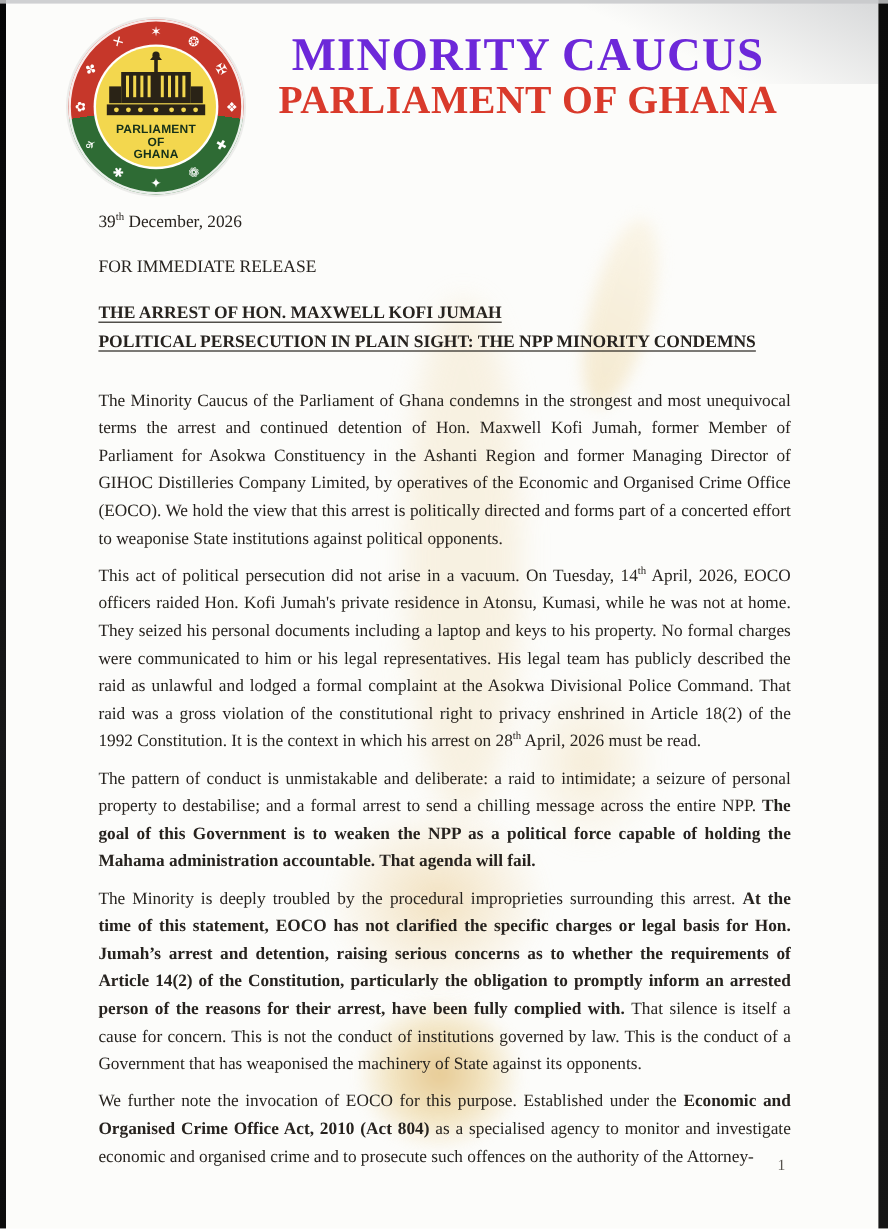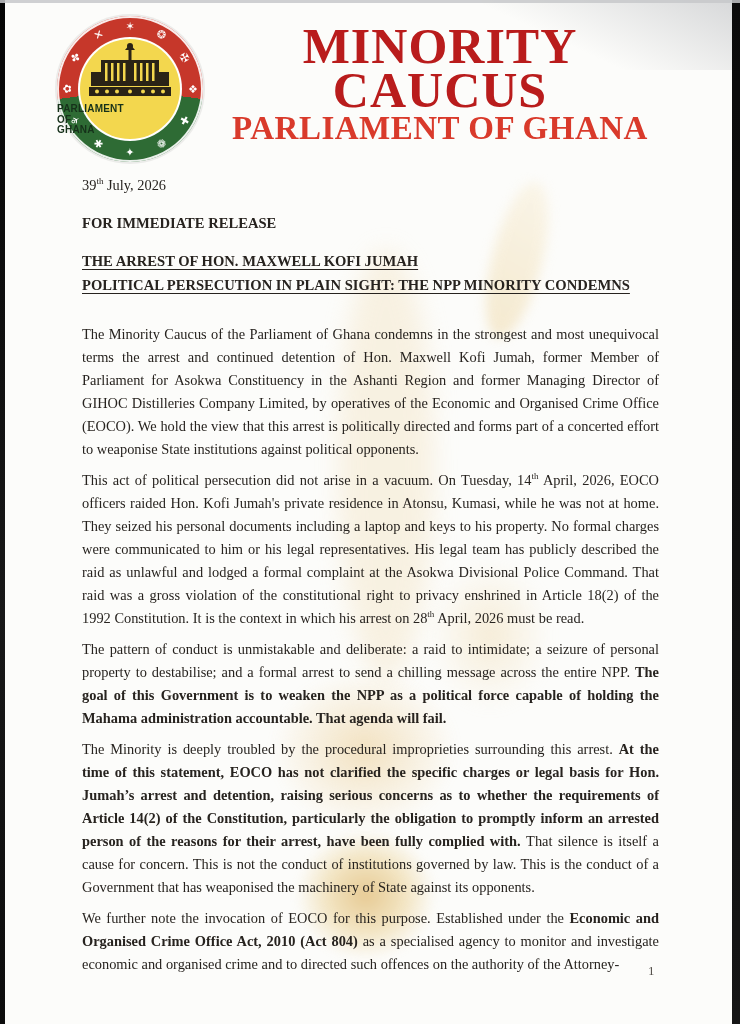--- a/index.html
+++ b/index.html
@@ -32,35 +32,35 @@
   }
   .seal .inner { position:absolute; inset:23px; border-radius:50%; background:#f3d74e; box-shadow:0 0 0 2px #ffffff; }
   .seal .sym { position:absolute; left:50%; top:50%; width:16px; height:16px; margin:-8px 0 0 -8px;
     color:#fff; font-size:11px; line-height:16px; text-align:center;
     transform:rotate(var(--a)) translateY(-62px); font-family:"DejaVu Sans", sans-serif; }
   .seal .sym:nth-child(1){--a:0deg}.seal .sym:nth-child(2){--a:30deg}.seal .sym:nth-child(3){--a:60deg}
   .seal .sym:nth-child(4){--a:90deg}.seal .sym:nth-child(5){--a:120deg}.seal .sym:nth-child(6){--a:150deg}
   .seal .sym:nth-child(7){--a:180deg}.seal .sym:nth-child(8){--a:210deg}.seal .sym:nth-child(9){--a:240deg}
   .seal .sym:nth-child(10){--a:270deg}.seal .sym:nth-child(11){--a:300deg}.seal .sym:nth-child(12){--a:330deg}
   .seal svg { position:absolute; left:30px; top:26px; }
-  .seal .seal-text { position:absolute; left:0; top:88px; width:100%; 
+  .seal .seal-text { position:absolute; left:0; top:88px; width:100%; text-align:center;
     font-family:"Liberation Sans", sans-serif; font-weight:bold; font-size:10px; line-height:10.5px;
     color:#16311a; letter-spacing:.2px; }
 
   .masthead { position:absolute; left:210px; top:24px; width:460px; text-align:center; z-index:3; }
-  .mast-title { font-size:50px; line-height:44px; font-weight:bold; color:#b91c1c; letter-spacing:1px; }
+  .mast-title { font-size:39px; line-height:44px; font-weight:bold; color:#6d28d9; letter-spacing:1px; }
   .mast-sub   { margin-top:2px; font-size:33px; line-height:29px; font-weight:bold; color:#d93a2b; letter-spacing:.5px; }
   .mast-addr  { margin-top:2px; font-size:13.5px; line-height:16px; font-weight:bold; color:#25221f; }
 
   
   .content { position:absolute; left:82px; top:0; width:577px; z-index:2; color:#27231f;
     font-size:14.4px; line-height:23px; }
   .date { padding-top:174px; }
   sup { font-size:9px; line-height:0; vertical-align:super; }
-  .release { margin-top:15px; font-weight:bold; font-size:14.6px; }
+  .release { margin-top:15px; font-weight:normal; font-size:14.6px; }
   .headline { margin-top:14px; font-weight:bold; font-size:14.6px; line-height:24px;
     text-decoration:underline; text-underline-offset:3px; }
   .para { margin:8px 0 0 0; text-align:justify; }
   .para.first { margin-top:26px; }
   b { font-weight:bold; }
 
   .pagenum { position:absolute; left:648px; top:963px; z-index:2; font-size:13px; color:#55514c; }
 </style>
 </head>
 <body>
@@ -127,36 +127,36 @@
     </div>
   </div>
 
   <div class="masthead">
     <div class="mast-title">MINORITY CAUCUS</div>
     <div class="mast-sub">PARLIAMENT OF GHANA</div>
   </div>
 
   <div class="content">
 
-    <div class="date"><span>39</span><sup>th</sup><span> July, 2026</span></div>
+    <div class="date"><span>39</span><sup>th</sup><span> December, 2026</span></div>
 
     <div class="release">FOR IMMEDIATE RELEASE</div>
 
     <div class="headline">
       <div>THE ARREST OF HON. MAXWELL KOFI JUMAH</div>
       <div>POLITICAL PERSECUTION IN PLAIN SIGHT: THE NPP MINORITY CONDEMNS</div>
     </div>
 
     <p class="para first"><span>The Minority Caucus of the Parliament of Ghana condemns in the strongest and most unequivocal terms the arrest and continued detention of Hon. Maxwell Kofi Jumah, former Member of Parliament for Asokwa Constituency in the Ashanti Region and former Managing Director of GIHOC Distilleries Company Limited, by operatives of the Economic and Organised Crime Office (EOCO). We hold the view that this arrest is politically directed and forms part of a concerted effort to weaponise State institutions against political opponents.</span></p>
 
     <p class="para"><span>This act of political persecution did not arise in a vacuum. On Tuesday, 14</span><sup>th</sup><span> April, 2026, EOCO officers raided Hon. Kofi Jumah's private residence in Atonsu, Kumasi, while he was not at home. They seized his personal documents including a laptop and keys to his property. No formal charges were communicated to him or his legal representatives. His legal team has publicly described the raid as unlawful and lodged a formal complaint at the Asokwa Divisional Police Command. That raid was a gross violation of the constitutional right to privacy enshrined in Article 18(2) of the 1992 Constitution. It is the context in which his arrest on 28</span><sup>th</sup><span> April, 2026 must be read.</span></p>
 
     <p class="para"><span>The pattern of conduct is unmistakable and deliberate: a raid to intimidate; a seizure of personal property to destabilise; and a formal arrest to send a chilling message across the entire NPP. </span><b>The goal of this Government is to weaken the NPP as a political force capable of holding the Mahama administration accountable. That agenda will fail.</b></p>
 
     <p class="para"><span>The Minority is deeply troubled by the procedural improprieties surrounding this arrest. </span><b>At the time of this statement, EOCO has not clarified the specific charges or legal basis for Hon. Jumah’s arrest and detention, raising serious concerns as to whether the requirements of Article 14(2) of the Constitution, particularly the obligation to promptly inform an arrested person of the reasons for their arrest, have been fully complied with. </b><span>That silence is itself a cause for concern. This is not the conduct of institutions governed by law. This is the conduct of a Government that has weaponised the machinery of State against its opponents.</span></p>
 
-    <p class="para"><span>We further note the invocation of EOCO for this purpose. Established under the </span><b>Economic and Organised Crime Office Act, 2010 (Act 804)</b><span> as a specialised agency to monitor and investigate economic and organised crime and to directed such offences on the authority of the Attorney-</span></p>
+    <p class="para"><span>We further note the invocation of EOCO for this purpose. Established under the </span><b>Economic and Organised Crime Office Act, 2010 (Act 804)</b><span> as a specialised agency to monitor and investigate economic and organised crime and to prosecute such offences on the authority of the Attorney-</span></p>
 
   </div>
 
   <div class="pagenum">1</div>
 
 </div>
 
 </body></html>

